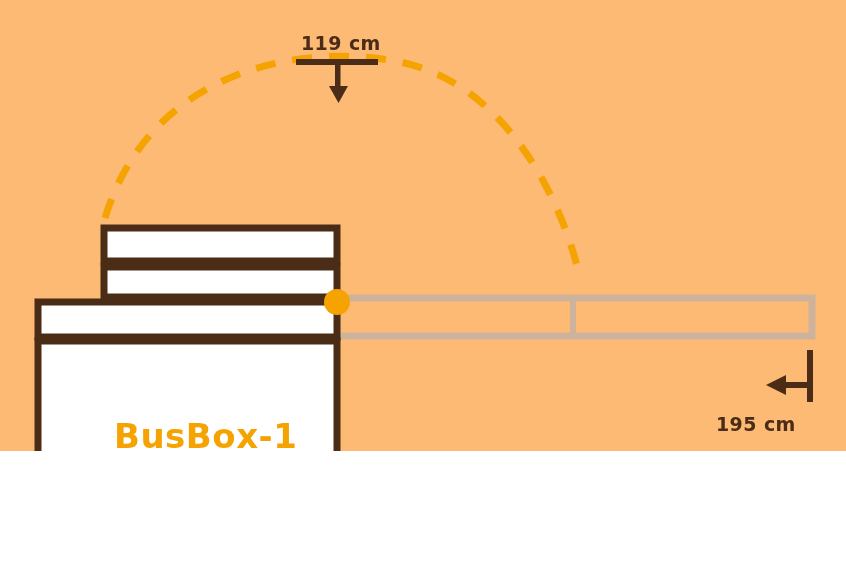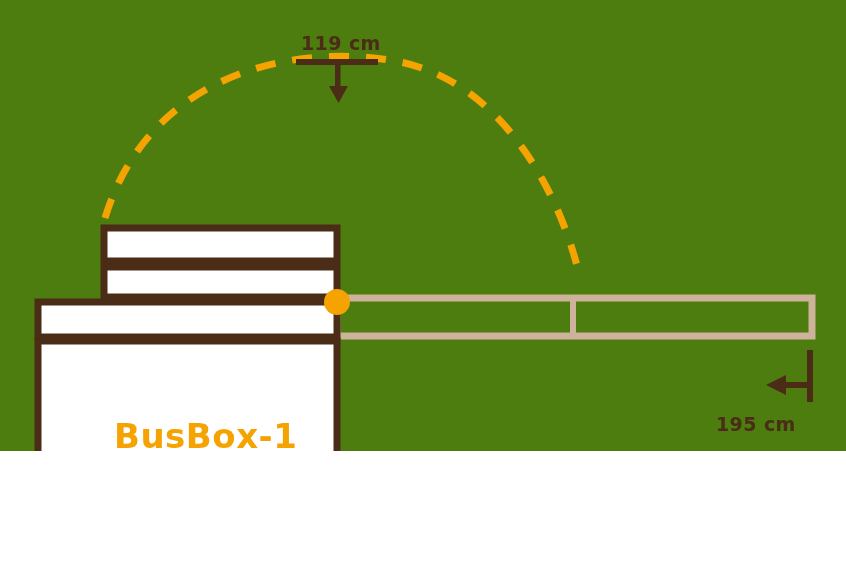--- a/index.html
+++ b/index.html
@@ -7,21 +7,21 @@
     padding: 0;
     background: #ffffff;
   }
   body {
     font-family: "DejaVu Sans", sans-serif;
   }
   #diagram-root {
     position: relative;
     width: 846px;
     height: 451px;
-    background: #4d7c0f;
+    background: #fdba74;
     overflow: hidden;
   }
   #diagram-svg {
     position: absolute;
     left: 0;
     top: 0;
     width: 846px;
     height: 571px;
   }
   .dim-label {

